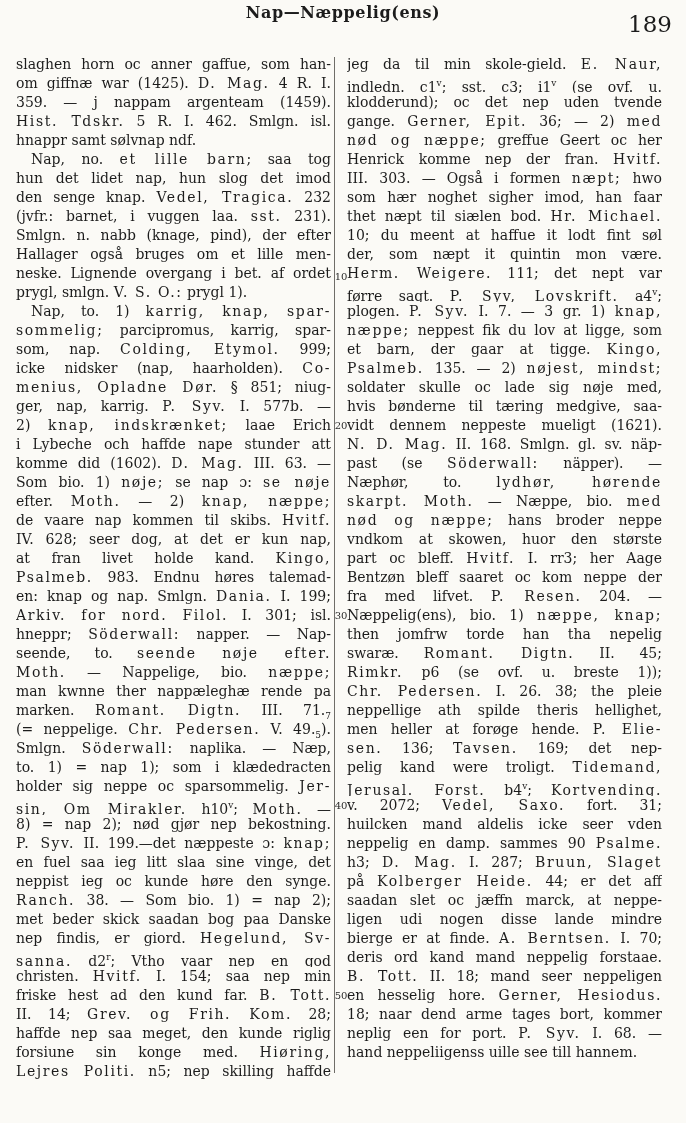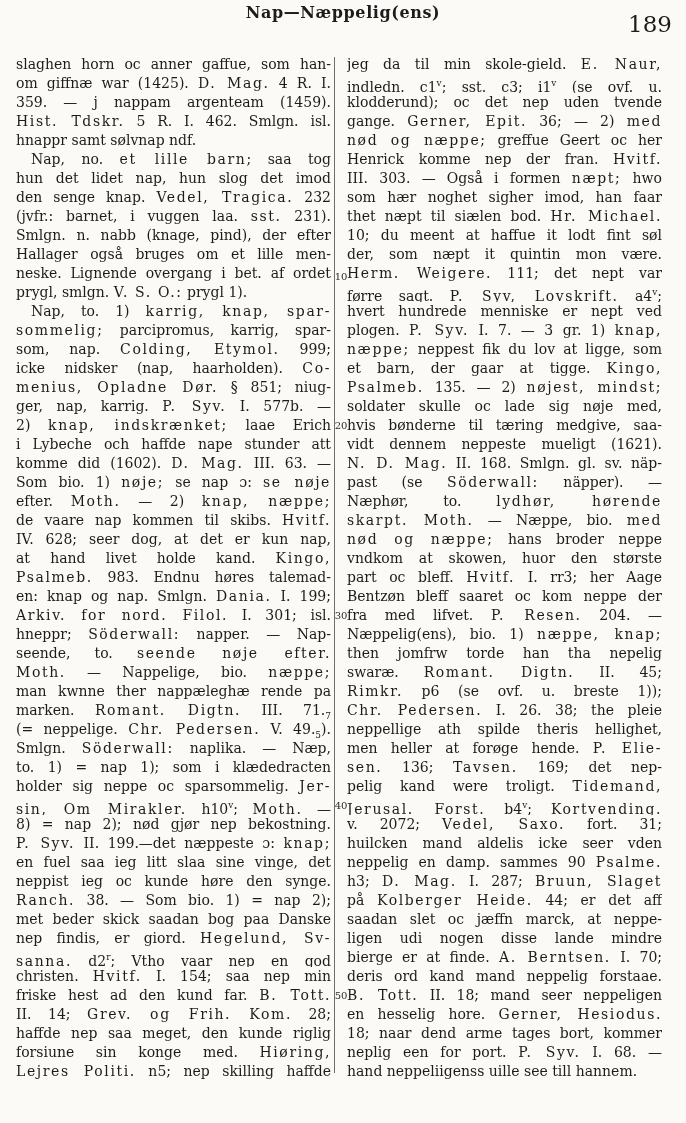--- a/index.html
+++ b/index.html
@@ -72,21 +72,21 @@
         <div class="line"><span class="seg-n">icke nidsker (nap, haarholden). </span><span class="seg-g">Co-</span></div>
         <div class="line"><span class="seg-g">menius, Opladne Dør.</span><span class="seg-n"> § 851; niug-</span></div>
         <div class="line"><span class="seg-n">ger, nap, karrig. </span><span class="seg-g">P. Syv.</span><span class="seg-n"> I. 577b. —</span></div>
         <div class="line"><span class="seg-n">2) </span><span class="seg-g">knap, indskrænket;</span><span class="seg-n"> laae Erich</span></div>
         <div class="line"><span class="seg-n">i Lybeche och haffde nape stunder att</span></div>
         <div class="line"><span class="seg-n">komme did (1602). </span><span class="seg-g">D. Mag.</span><span class="seg-n"> III. 63. —</span></div>
         <div class="line"><span class="seg-n">Som bio. 1) </span><span class="seg-g">nøje;</span><span class="seg-n"> se nap ɔ: </span><span class="seg-g">se nøje</span></div>
         <div class="line"><span class="seg-n">efter. </span><span class="seg-g">Moth.</span><span class="seg-n"> — 2) </span><span class="seg-g">knap, næppe;</span></div>
         <div class="line"><span class="seg-n">de vaare nap kommen til skibs. </span><span class="seg-g">Hvitf.</span></div>
         <div class="line"><span class="seg-n">IV. 628; seer dog, at det er kun nap,</span></div>
-        <div class="line"><span class="seg-n">at hand livet holde kand. </span><span class="seg-g">Kingo,</span></div>
+        <div class="line"><span class="seg-n">at fran livet holde kand. </span><span class="seg-g">Kingo,</span></div>
         <div class="line"><span class="seg-g">Psalmeb.</span><span class="seg-n"> 983. Endnu høres talemad-</span></div>
         <div class="line"><span class="seg-n">en: knap og nap. Smlgn. </span><span class="seg-g">Dania.</span><span class="seg-n"> I. 199;</span></div>
         <div class="line"><span class="seg-g">Arkiv. for nord. Filol.</span><span class="seg-n"> I. 301; isl.</span></div>
         <div class="line"><span class="seg-n">hneppr; </span><span class="seg-g">Söderwall:</span><span class="seg-n"> napper. — </span><span class="seg-b">Nap-</span></div>
         <div class="line"><span class="seg-b">seende,</span><span class="seg-n"> to. </span><span class="seg-g">seende nøje efter.</span></div>
         <div class="line"><span class="seg-g">Moth.</span><span class="seg-n"> — </span><span class="seg-b">Nappelige,</span><span class="seg-n"> bio. </span><span class="seg-g">næppe;</span></div>
         <div class="line"><span class="seg-n">man kwnne ther nappæleghæ rende pa</span></div>
         <div class="line"><span class="seg-n">marken. </span><span class="seg-g">Romant. Digtn.</span><span class="seg-n"> III. 71.</span><span class="seg-sub">7</span></div>
         <div class="line"><span class="seg-n">(= neppelige. </span><span class="seg-g">Chr. Pedersen.</span><span class="seg-n"> V. 49.</span><span class="seg-sub">5</span><span class="seg-n">).</span></div>
         <div class="line"><span class="seg-n">Smlgn. </span><span class="seg-g">Söderwall:</span><span class="seg-n"> naplika. — </span><span class="seg-b">Næp,</span></div>
@@ -123,21 +123,20 @@
         <div class="line"><span class="seg-n">gange. </span><span class="seg-g">Gerner, Epit.</span><span class="seg-n"> 36; — 2) </span><span class="seg-g">med</span></div>
         <div class="line"><span class="seg-g">nød og næppe;</span><span class="seg-n"> greffue Geert oc her</span></div>
         <div class="line"><span class="seg-n">Henrick komme nep der fran. </span><span class="seg-g">Hvitf.</span></div>
         <div class="line"><span class="seg-n">III. 303. — Også i formen </span><span class="seg-g">næpt;</span><span class="seg-n"> hwo</span></div>
         <div class="line"><span class="seg-n">som hær noghet sigher imod, han faar</span></div>
         <div class="line"><span class="seg-n">thet næpt til siælen bod. </span><span class="seg-g">Hr. Michael.</span></div>
         <div class="line"><span class="seg-n">10; du meent at haffue it lodt fint søl</span></div>
         <div class="line"><span class="seg-n">der, som næpt it quintin mon være.</span></div>
         <div class="line"><span class="seg-g">Herm. Weigere.</span><span class="seg-n"> 111; det nept var</span></div>
         <div class="line"><span class="seg-n">førre sagt. </span><span class="seg-g">P. Syv, Lovskrift.</span><span class="seg-n"> a4</span><span class="seg-sup">v</span><span class="seg-n">;</span></div>
-        <div class="line"><span class="seg-n">hvert hundrede menniske er nept ved</span></div>
         <div class="line"><span class="seg-n">plogen. </span><span class="seg-g">P. Syv.</span><span class="seg-n"> I. 7. — 3 gr. 1) </span><span class="seg-g">knap,</span></div>
         <div class="line"><span class="seg-g">næppe;</span><span class="seg-n"> neppest fik du lov at ligge, som</span></div>
         <div class="line"><span class="seg-n">et barn, der gaar at tigge. </span><span class="seg-g">Kingo,</span></div>
         <div class="line"><span class="seg-g">Psalmeb.</span><span class="seg-n"> 135. — 2) </span><span class="seg-g">nøjest, mindst;</span></div>
         <div class="line"><span class="seg-n">soldater skulle oc lade sig nøje med,</span></div>
         <div class="line"><span class="seg-n">hvis bønderne til tæring medgive, saa-</span></div>
         <div class="line"><span class="seg-n">vidt dennem neppeste mueligt (1621).</span></div>
         <div class="line"><span class="seg-g">N. D. Mag.</span><span class="seg-n"> II. 168. Smlgn. gl. sv. näp-</span></div>
         <div class="line"><span class="seg-n">past (se </span><span class="seg-g">Söderwall:</span><span class="seg-n"> näpper). —</span></div>
         <div class="line"><span class="seg-b">Næphør,</span><span class="seg-n"> to. </span><span class="seg-g">lydhør, hørende</span></div>

